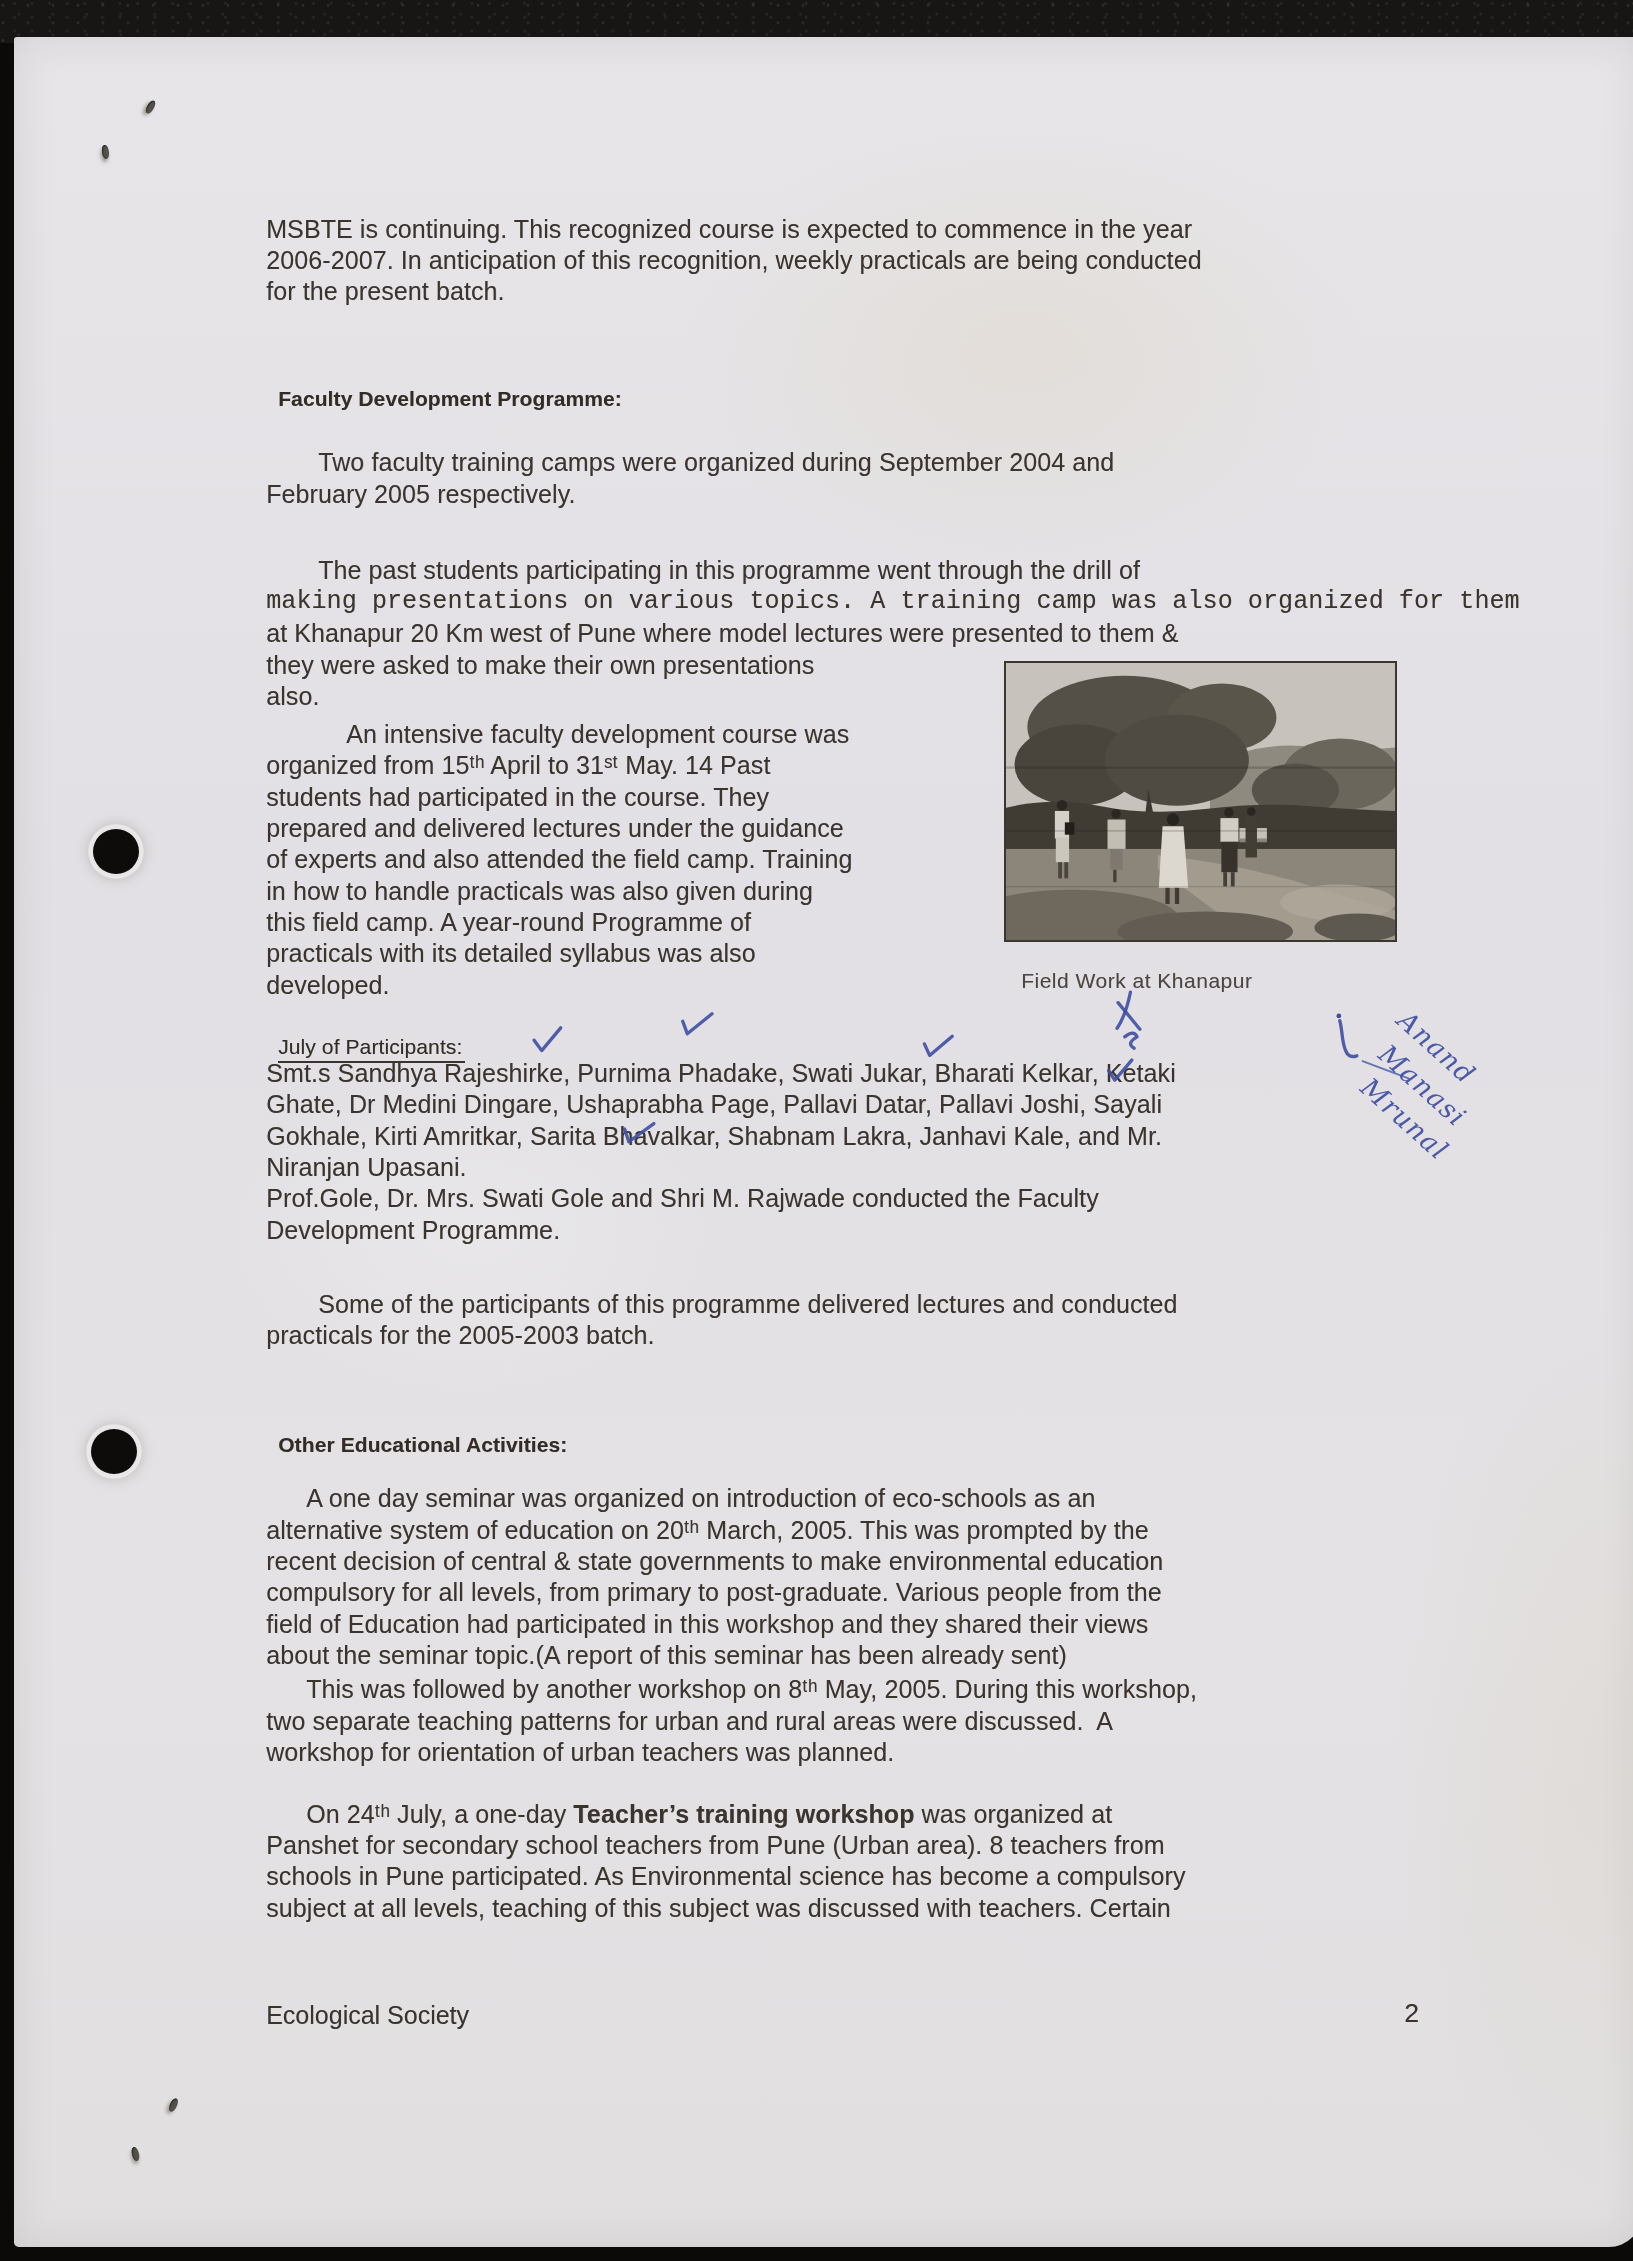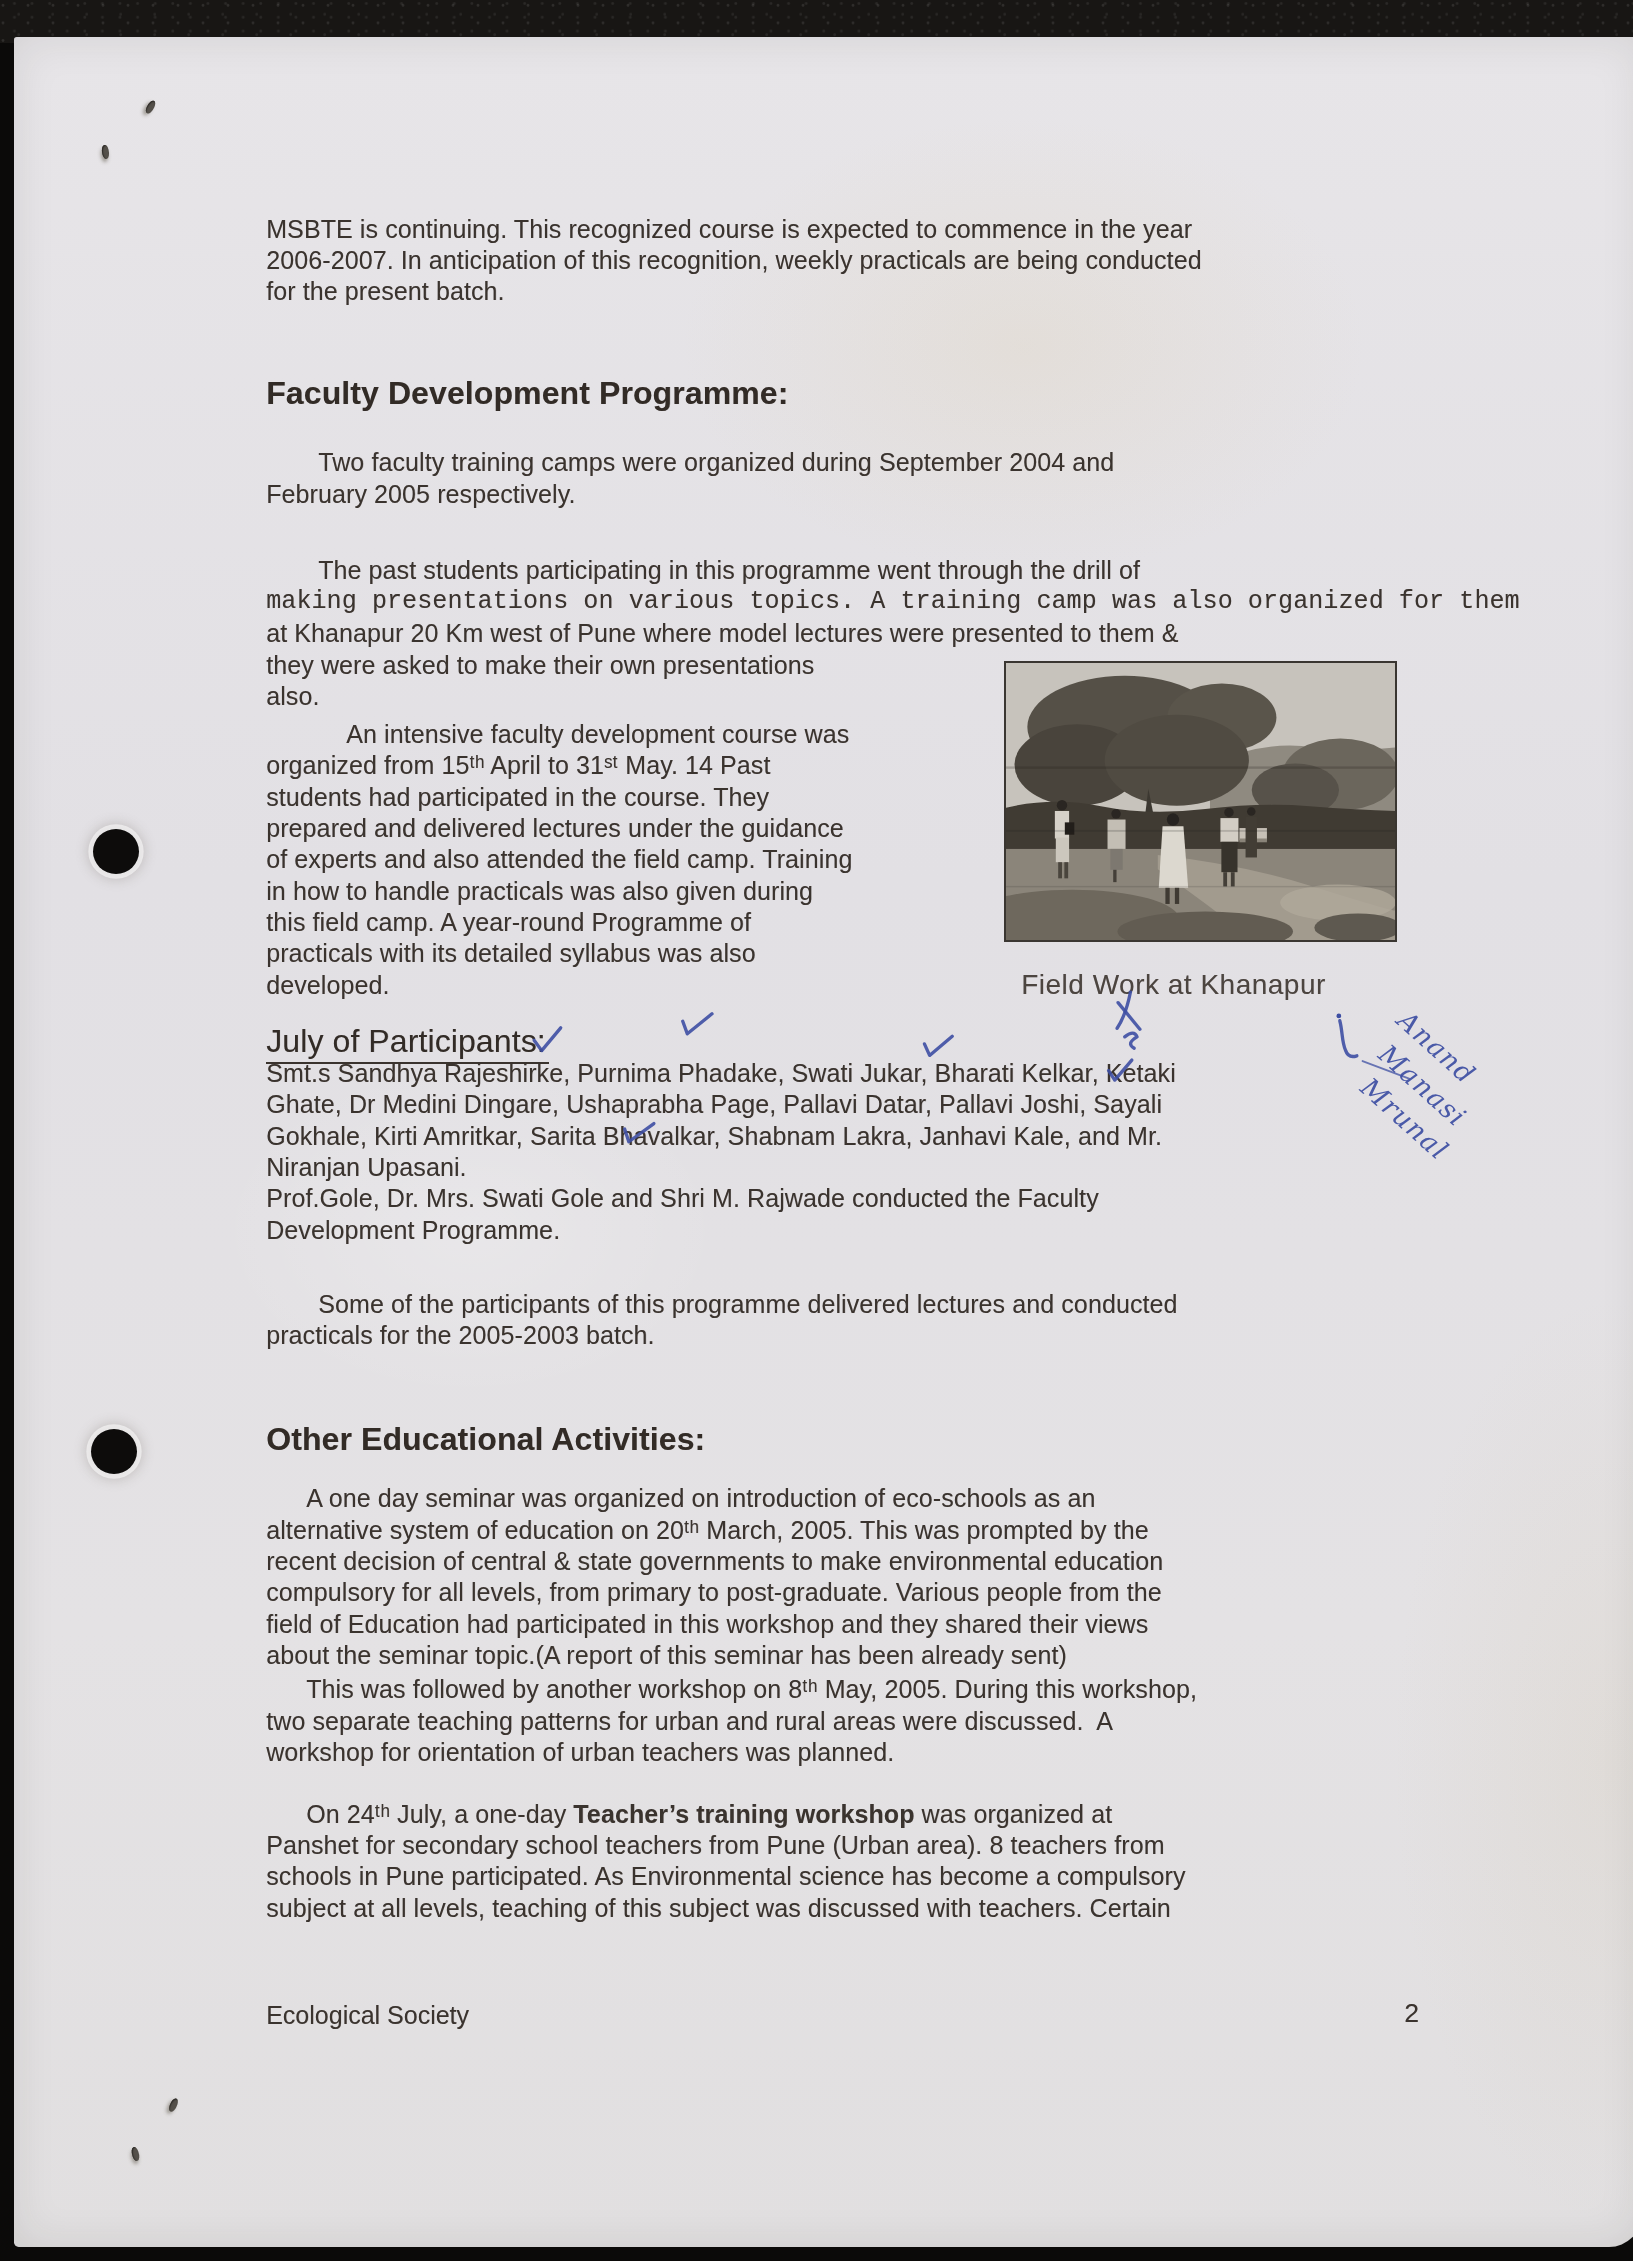--- a/index.html
+++ b/index.html
@@ -15,31 +15,31 @@
   .page{position:absolute;left:14.2px;top:37px;width:1590px;height:2210px;
     border-radius:2.8px 2.8px 33px 4.7px;
     background:
       radial-gradient(570px 380px at 62% 14%,rgba(219,203,168,.22),transparent 60%),
       radial-gradient(332px 712px at 98% 78%,rgba(203,188,156,.16),transparent 65%),
       radial-gradient(427px 285px at 28% 54%,rgba(255,255,255,.20),transparent 60%),
       linear-gradient(180deg,#e7e5e8 0%,#e2e0e4 38%,#e4e2e4 72%,#e1dfe0 100%);
     box-shadow:inset 0 0 43px rgba(40,35,30,.10);padding-left:38px;}
   .line{position:absolute;white-space:pre;font-size:25px;line-height:28.5px;color:#3a332e;
         letter-spacing:0.1px;text-shadow:0.3px 0.4px 0 rgba(58,48,42,.28);}
-  .heading{position:absolute;white-space:pre;font-size:32px;font-weight:700;color:#322b26;
-        letter-spacing:0.1px;text-shadow:0.3px 0.4px 0 rgba(50,42,38,.3);margin:0;text-align:right;}
+  .heading{position:absolute;white-space:pre;font-size:21px;font-weight:700;color:#322b26;
+        letter-spacing:0.1px;text-shadow:0.3px 0.4px 0 rgba(50,42,38,.3);margin:12px;text-align:right;}
   .u{border-bottom:2.4px solid #3a332e;padding-bottom:2.8px;padding-right:2.8px;font-weight:400;}
   .hole{position:absolute;width:46px;height:45px;border-radius:50%;background:#0d0c0b;
         box-shadow:0 0 0 4.7px rgba(255,255,255,.55),0 0 10.4px 6.6px rgba(120,112,104,.25);}
   .tear{position:absolute;width:6.6px;height:14.2px;border-radius:60% 40% 60% 40%;
         background:#54504a;box-shadow:inset 0.9px 0.9px 1.4px #2c2926, -1.9px 2.8px 3.8px rgba(150,145,138,.9);}
   .photo{position:absolute;left:990px;top:624px;width:389px;height:277px;
         border:2.4px solid #3a3631;box-sizing:content-box;background:#c7c3bc;}
   .photo svg{display:block;width:100%;height:100%;}
-  .caption{position:absolute;left:1007px;top:932px;font-size:28px;color:#4c4540;
+  .caption{position:absolute;left:1007px;top:932px;font-size:21px;color:#4c4540;
         letter-spacing:0.5px;text-shadow:0.2px 0.4px 0 rgba(70,60,55,.25);}
   .footer-left{position:absolute;left:252px;top:1964px;font-size:25px;color:#3a332e;
         text-shadow:0.3px 0.4px 0 rgba(58,48,42,.28);}
   .footer-page{position:absolute;left:1390px;top:1961px;font-size:26.6px;color:#3a332e;
         text-shadow:0.3px 0.4px 0 rgba(58,48,42,.28);}
   .ink-overlay{position:absolute;left:0;top:0;width:1590px;height:2210px;pointer-events:none;}
   .ink-overlay path{fill:none;stroke:#3e4fa3;stroke-width:7;stroke-linecap:round;stroke-linejoin:round;opacity:.9;}
   .ink-overlay .thin{stroke-width:4;opacity:.75;}
   .hand{font-family:"DejaVu Serif","Liberation Serif",serif;font-style:italic;font-size:56px;
         fill:#3e4fa3;letter-spacing:3px;opacity:.92;}

